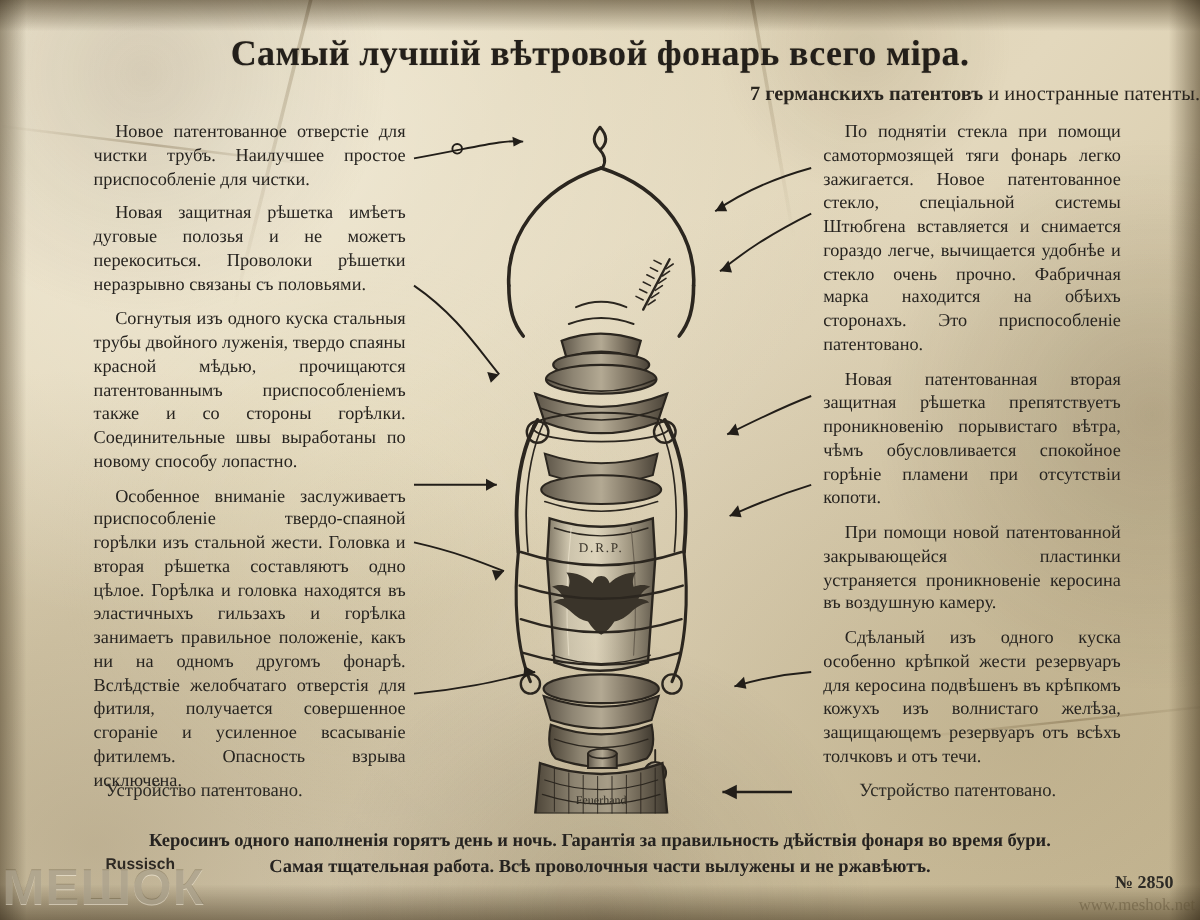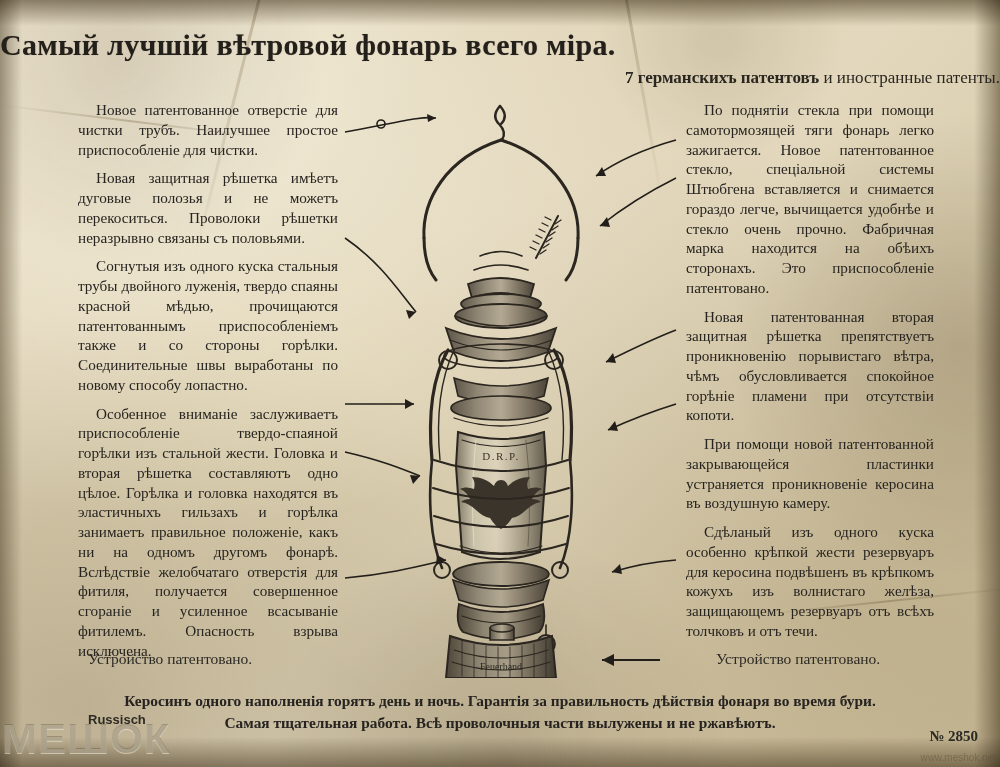--- a/index.html
+++ b/index.html
@@ -65,20 +65,21 @@
     background: linear-gradient(to top, rgba(70,56,30,0.50), rgba(70,56,30,0)); }
   .edge.left { left:0; top:0; width:22px; height:767px;
     background: linear-gradient(to right, rgba(70,56,30,0.45), rgba(70,56,30,0)); }
   .edge.right { right:0; top:0; width:26px; height:767px;
     background: linear-gradient(to left, rgba(70,56,30,0.50), rgba(70,56,30,0)); }
 
   
   #title {
     position: absolute;
     left: 0; right: 0; top: 28px;
+    text-align: center;
     font-size: 30px;
     font-weight: bold;
     letter-spacing: 0.3px;
     color: #231f1a;
     text-shadow: 0 0 1px rgba(60,50,30,0.35);
   }
   #subtitle {
     position: absolute;
     left: 0; right: 0; top: 68px;
     text-align: right;
@@ -146,22 +147,22 @@
     font-weight: bold;
     font-size: 42px;
     letter-spacing: 1px;
     color: rgba(90,78,52,0.35);
     text-shadow: 0 1px 0 rgba(255,250,235,0.5);
   }
   #wm-right {
     position: absolute;
     right: 4px;
     bottom: 4px;
-    font-family: Liberation Sans, sans-serif;
-    font-size: 10px;
+    font-family: Liberation Serif, serif;
+    font-size: 14px;
     color: rgba(90,78,52,0.45);
   }
 
   
   #lantern {
     position: absolute;
     left: 350px;
     top: 88px;
     width: 300px;
     height: 590px;

